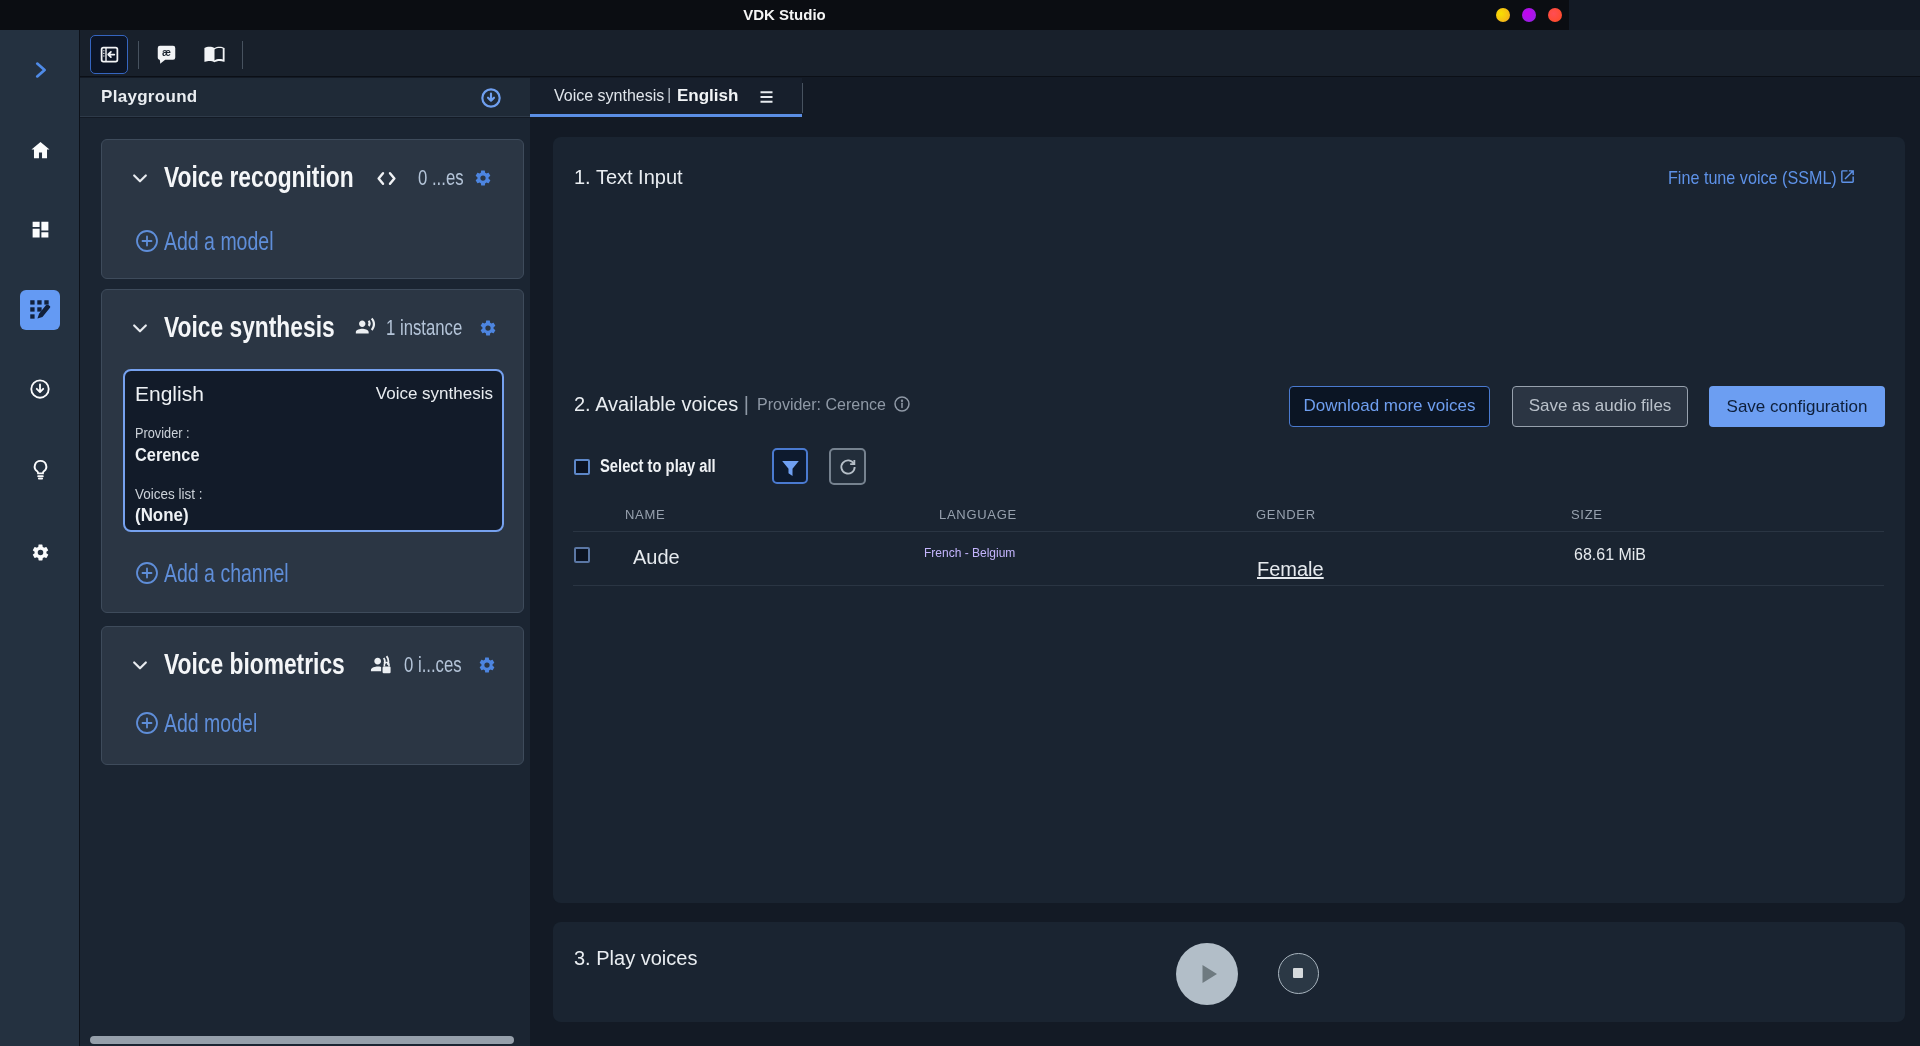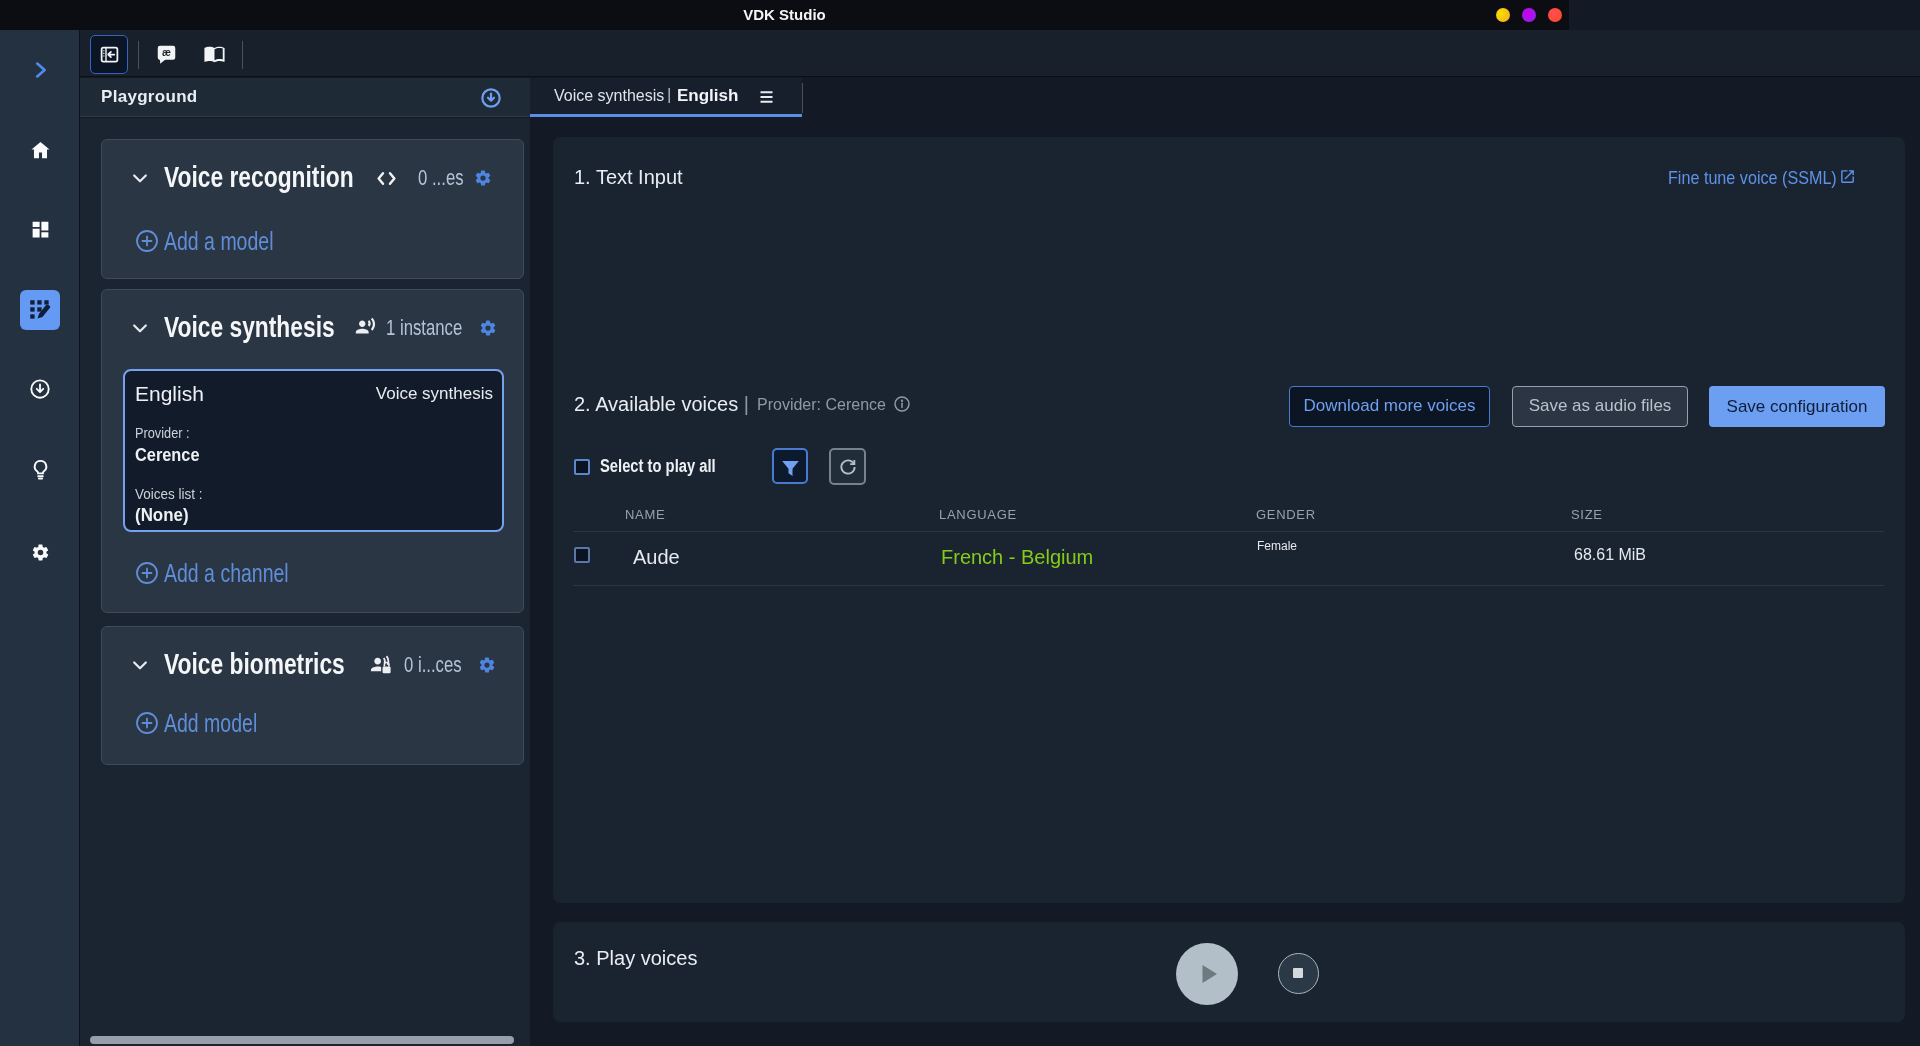--- a/index.html
+++ b/index.html
@@ -249,22 +249,22 @@
       </svg>
   </div>
 
   <div class="abs" style="left:72px; top:370px; font-size:13px; color:#97a1ae; letter-spacing:0.7px;">NAME</div>
   <div class="abs" style="left:386px; top:370px; font-size:13px; color:#97a1ae; letter-spacing:0.7px;">LANGUAGE</div>
   <div class="abs" style="left:703px; top:370px; font-size:13px; color:#97a1ae; letter-spacing:0.7px;">GENDER</div>
   <div class="abs" style="left:1018px; top:370px; font-size:13px; color:#97a1ae; letter-spacing:0.7px;">SIZE</div>
   <div class="abs" style="left:20px; top:394px; width:1311px; height:1px; background:#2a3543;"></div>
   <div class="abs" style="left:21px; top:410px; width:16px; height:16px; border:2px solid #5b77a4; border-radius:2px; background:#0b1322;"></div>
   <div class="abs" style="left:80px; top:409px; font-size:20px; color:#e6eaee;">Aude</div>
-  <div class="abs" style="left:388px; top:409px; font-size:20px; color:#84cc16;">French - Belgium</div>
-  <div class="abs" style="left:704px; top:402px; font-size:12px; color:#e6eaee;">Female</div>
+  <div class="abs" style="left:371px; top:409px; font-size:12px; color:#c4b5fd;">French - Belgium</div>
+  <div class="abs" style="left:704px; top:421px; font-size:20px; color:#e6eaee;text-decoration:underline;">Female</div>
   <div class="abs" style="left:1021px; top:409px; font-size:16px; color:#e6eaee;text-align:right;">68.61 MiB</div>
   <div class="abs" style="left:20px; top:448px; width:1311px; height:1px; background:#2a3543;"></div>
 </div>
 
 <div class="mcard" style="top:922px; height:100px;">
   <div class="sec-h abs" style="left:21px; top:25px;">3. Play voices</div>
   <div class="abs" style="left:623px; top:21px; width:62px; height:62px; border-radius:50%; background:#b2bec8;">
     <svg class="abs" style="left:25px; top:21px;" width="17" height="20" viewBox="0 0 17 20" fill="#6e7a80">
         <path d="M1.5 1 16 10 1.5 19z"></path>
       </svg>

